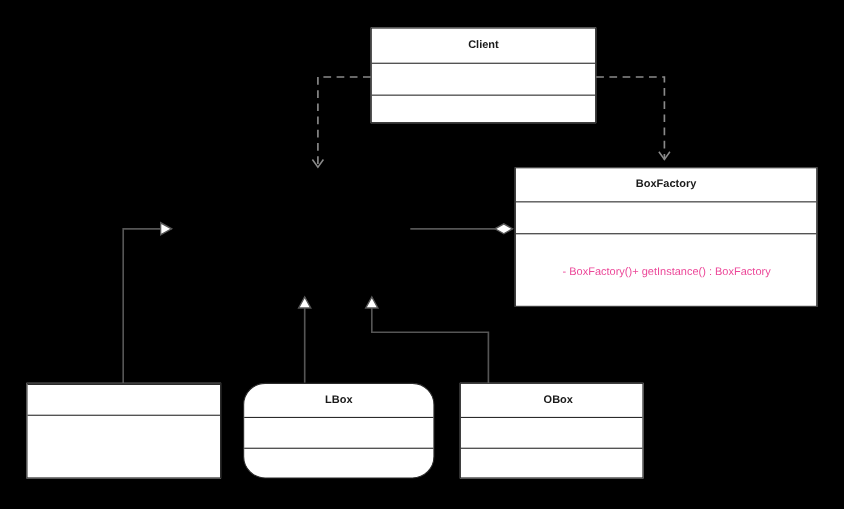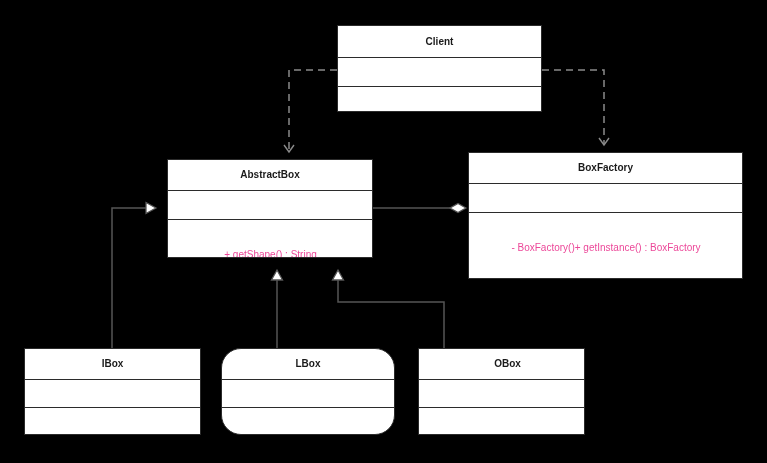--- a/index.html
+++ b/index.html
@@ -99,42 +99,33 @@
   </svg>
 
   <div class="uml-class" style="left:337px; top:25px; width:205px; height:87px;">
     <div class="uml-title" style="height:31px;">Client</div>
     <div class="uml-compartment uml-divider empty" style="height:29px;"></div>
     <div class="uml-compartment uml-divider" style="flex:1;">
       
     </div>
   </div>
 
-  <div class="uml-class" style="left:167px; top:159px; width:206px; height:99px;">
-    <div class="uml-title" style="height:30px;">AbstractBox</div>
-    <div class="uml-compartment uml-divider empty" style="height:29px;"></div>
-    <div class="uml-compartment uml-divider" style="flex:1;">
-      <span class="meth-line">+ getShape() : String</span>
-      
-    </div>
-  </div>
 
   <div class="uml-class" style="left:468px; top:152px; width:275px; height:127px;">
     <div class="uml-title" style="height:30px;">BoxFactory</div>
     <div class="uml-compartment uml-divider" style="height:29px;">
       
     </div>
     <div class="uml-compartment uml-divider" style="flex:1;">
       <span class="meth-line">- BoxFactory()+ getInstance() : BoxFactory</span>
       
     </div>
   </div>
 
   <div class="uml-class" style="left:24px; top:348px; width:177px; height:87px;">
-    <div class="uml-title" style="height:30px;">IBox</div>
     <div class="uml-compartment uml-divider empty" style="height:28px;"></div>
     <div class="uml-compartment uml-divider" style="flex:1;">
       
     </div>
   </div>
 
   <div class="uml-class" style="left:221px; top:348px; width:174px; height:87px;border-radius:20px;">
     <div class="uml-title" style="height:30px;">LBox</div>
     <div class="uml-compartment uml-divider empty" style="height:28px;"></div>
     <div class="uml-compartment uml-divider" style="flex:1;">

